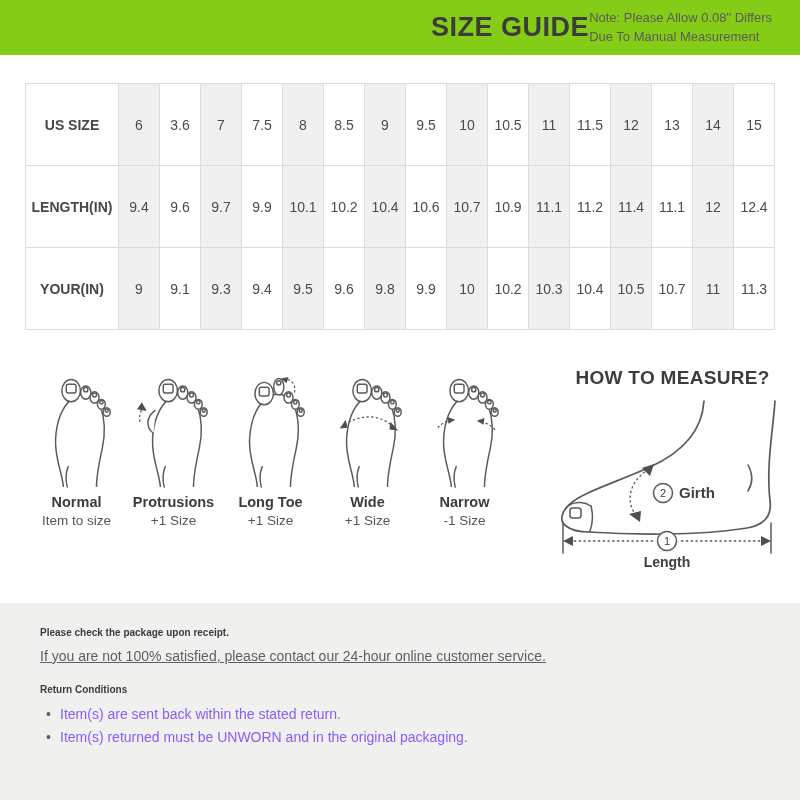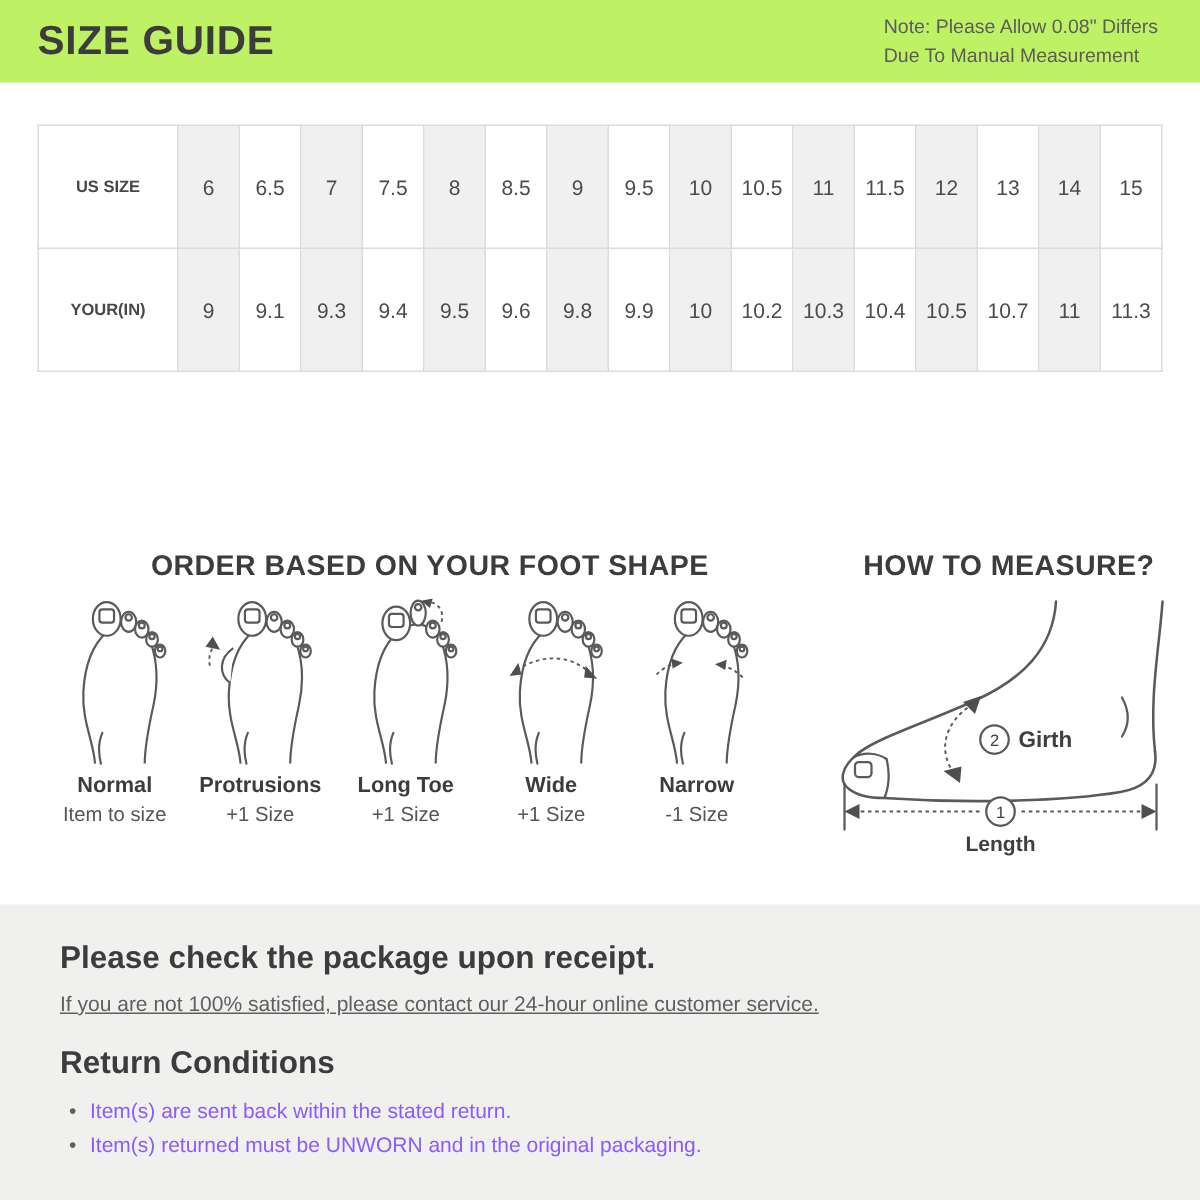--- a/index.html
+++ b/index.html
@@ -7,40 +7,40 @@
   body {
     width: 800px; height: 800px;
     font-family: "Liberation Sans", sans-serif;
     color: #3e3e3e;
     overflow: hidden;
   }
   .page { width: 800px; height: 800px; display: flex; flex-direction: column; }
 
   
   .hdr {
-    height: 55px; background: #bef264;
-    display: flex; align-items: center; justify-content: space-between;
+    height: 55px; background: #84cc16;
+    display: flex; align-items: center; justify-content: flex-end;
     padding: 0 28px 0 25px; flex: none;
   }
   .hdr-title { font-size: 27px; font-weight: bold; color: #3c3c3c; letter-spacing: 0.5px; }
   .hdr-note { font-size: 13px; color: #5c5c5c; line-height: 1.45; text-align: left; }
 
   
   .table-wrap { height: 300px; padding: 28px 25px 0 25px; flex: none; }
   table.size-table {
     width: 750px; border-collapse: collapse; table-layout: fixed;
     border: 1px solid #dcdcdc;
   }
   table.size-table td {
     border: 1px solid #dcdcdc;
     height: 82px; text-align: center; vertical-align: middle;
     font-size: 14px; color: #4b4b4b;
   }
   table.size-table td.row-label {
-    width: 93px; font-weight: bold; font-size: 11px; color: #474747;
+    width: 93px; font-weight: bold; font-size: 14px; color: #474747;
   }
   table.size-table td.shaded { background: #f0f0f0; }
 
   
   .mid { height: 248px; display: flex; flex: none; }
   .foot-col { width: 545px; padding: 12px 0 0 28px; }
   .measure-col { width: 255px; padding-top: 12px; text-align: center; }
   .sec-title {
     font-size: 19px; font-weight: bold; color: #3c3c3c; text-align: center;
     letter-spacing: 0.3px;
@@ -55,21 +55,21 @@
   .ln { fill: none; stroke: #5a5a5a; stroke-width: 1.5; stroke-linecap: round; }
   .ln-w { fill: #fff; stroke: #5a5a5a; stroke-width: 1.5; }
   .dot { fill: none; stroke: #5a5a5a; stroke-width: 1.3; stroke-dasharray: 2.4 2.4; }
   .ah { fill: #4f4f4f; stroke: none; }
   .svg-txt { font-family: "Liberation Sans", sans-serif; fill: #3f3f3f; }
 
   
   .returns {
     flex: 1; background: #f0f0ef; padding: 24px 40px 0 40px;
   }
-  .returns h3 { font-size: 21px; font-weight: bold; color: #3c3c3c; margin-bottom: 8px; }
+  .returns h3 { font-size: 10px; font-weight: bold; color: #3c3c3c; margin-bottom: 8px; }
   .returns p { font-size: 14px; color: #5f5f5f; line-height: 1.55; max-width: 730px; text-decoration: underline; }
   .returns .gap { margin-top: 16px; }
   .returns ul { list-style: none; margin-top: 2px; }
   .returns li {
     font-size: 14px; color: #8b5cf6; line-height: 1.65; padding-left: 20px; position: relative;
   }
   .returns li::before {
     content: "•"; position: absolute; left: 6px; color: #5f5f5f;
   }
 </style>
@@ -85,35 +85,54 @@
       <div>Due To Manual Measurement</div>
     </div>
   </div>
 
   <div class="table-wrap">
     <table class="size-table">
       <tbody>
           <tr>
             <td class="row-label">US SIZE</td>
             <td class="shaded">6</td>
-            <td>6.5</td>
+            <td>3.6</td>
             <td class="shaded">7</td>
             <td>7.5</td>
             <td class="shaded">8</td>
             <td>8.5</td>
             <td class="shaded">9</td>
             <td>9.5</td>
             <td class="shaded">10</td>
             <td>10.5</td>
             <td class="shaded">11</td>
             <td>11.5</td>
             <td class="shaded">12</td>
             <td>13</td>
             <td class="shaded">14</td>
             <td>15</td>
+          </tr>
+          <tr>
+            <td class="row-label">LENGTH(IN)</td>
+            <td class="shaded">9.4</td>
+            <td>9.6</td>
+            <td class="shaded">9.7</td>
+            <td>9.9</td>
+            <td class="shaded">10.1</td>
+            <td>10.2</td>
+            <td class="shaded">10.4</td>
+            <td>10.6</td>
+            <td class="shaded">10.7</td>
+            <td>10.9</td>
+            <td class="shaded">11.1</td>
+            <td>11.2</td>
+            <td class="shaded">11.4</td>
+            <td>11.1</td>
+            <td class="shaded">12</td>
+            <td>12.4</td>
           </tr>
           <tr>
             <td class="row-label">YOUR(IN)</td>
             <td class="shaded">9</td>
             <td>9.1</td>
             <td class="shaded">9.3</td>
             <td>9.4</td>
             <td class="shaded">9.5</td>
             <td>9.6</td>
             <td class="shaded">9.8</td>
@@ -127,21 +146,20 @@
             <td class="shaded">11</td>
             <td>11.3</td>
           </tr>
         </tbody>
     </table>
   </div>
 
   <div class="mid">
 
     <div class="foot-col">
-      <div class="sec-title">ORDER BASED ON YOUR FOOT SHAPE</div>
       <div class="feet-row">
 
         <div class="foot-item">
           <svg width="78" height="112" viewBox="0 0 80 115">
             <path class="ln-w" d="M26 113 C25 98 17 84 18 64 C19 45 25 31 34 23 C45 14 59 17 64 30 C68 41 70 54 66 73 C62 91 60 102 60 113"></path>
             <path class="ln" d="M30 113 C28 105 28 99 31 92"></path>
             <ellipse class="ln-w" cx="34" cy="14" rx="9.5" ry="11.5"></ellipse>
             <rect class="ln-w" x="29" y="7.5" width="10" height="9" rx="2"></rect>
             <ellipse class="ln-w" cx="49" cy="16" rx="5.2" ry="6.8"></ellipse>
               <circle class="ln-w" cx="49" cy="13" r="2.2"></circle>

